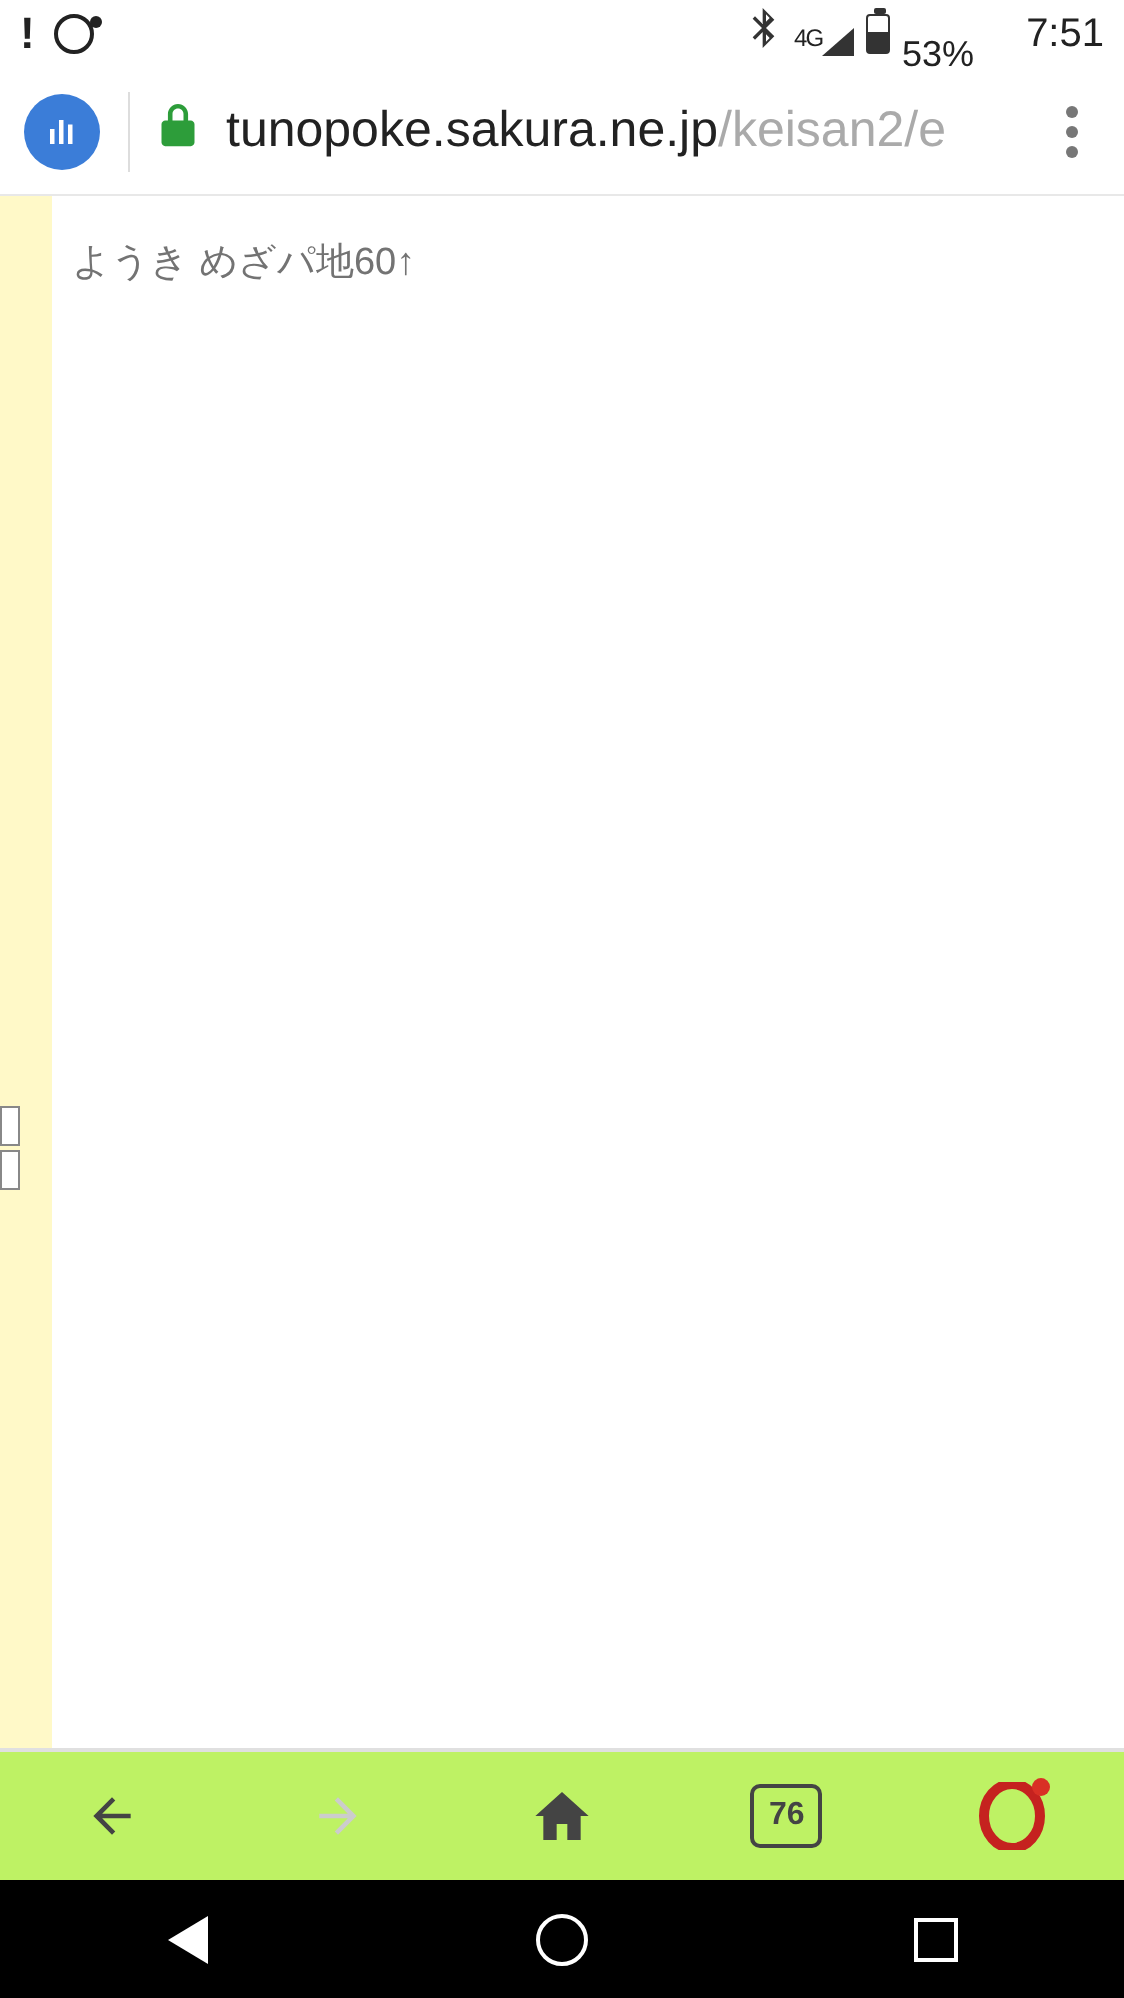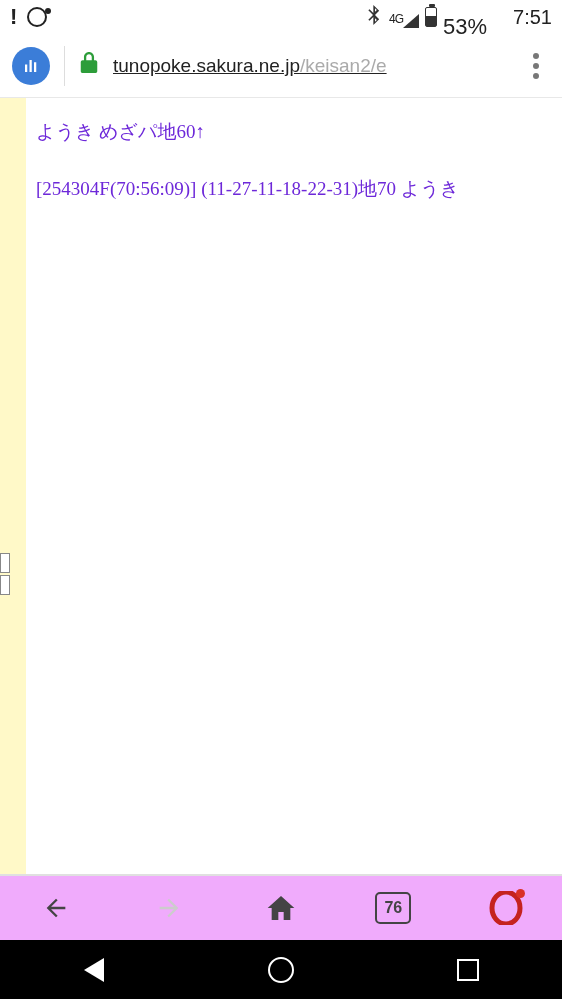--- a/index.html
+++ b/index.html
@@ -18,21 +18,21 @@
   .status-right { margin-left: auto; display: flex; align-items: center; gap: 6px; }
   .exclaim { font-weight: bold; font-size: 22px; }
   .circular-icon { width: 20px; height: 20px; border: 2.5px solid #222; border-radius: 50%; position: relative; }
   .circular-icon::after { content: ''; position: absolute; width: 6px; height: 6px; background: #222; border-radius: 50%; top: -1px; right: -6px; }
   .bt-icon { font-size: 20px; color: #333; }
   .sig-4g { font-size: 12px; font-weight: normal; letter-spacing: -1px; }
   .sig-tri { display: inline-block; width: 0; height: 0; border-left: 16px solid transparent; border-bottom: 14px solid #333; vertical-align: bottom; }
   .battery { width: 12px; height: 20px; border: 1.5px solid #333; border-radius: 2px; position: relative; display: inline-block; }
   .battery::before { content: ''; position: absolute; top: -4px; left: 3px; width: 6px; height: 3px; background: #333; border-radius: 1px; }
   .battery::after { content: ''; position: absolute; bottom: 0; left: 0; right: 0; height: 53%; background: #333; }
-  .battery-pct { font-size: 22px; margin-top: 20px; }
+  .battery-pct { font-size: 18px; margin-top: 20px; }
   .clock { font-size: 20px; margin-left: 20px; }
 
   .url-bar {
     height: 64px;
     background: #fff;
     display: flex;
     align-items: center;
     padding: 0 12px;
     gap: 14px;
     border-bottom: 1px solid #e8e8e8;
@@ -41,60 +41,60 @@
     width: 38px; height: 38px;
     background: #3b7dd8;
     border-radius: 50%;
     display: flex;
     align-items: center;
     justify-content: center;
   }
   .site-icon svg { width: 18px; height: 18px; }
   .url-divider { width: 1px; height: 40px; background: #ddd; }
   .lock-icon { color: #2d9d3a; font-size: 22px; }
-  .url-text { font-size: 19px; color: #222; white-space: nowrap; overflow: hidden; flex: 1; text-decoration: underline; }
+  .url-text { font-size: 25px; color: #222; white-space: nowrap; overflow: hidden; flex: 1; }
   .url-gray { color: #aaa; }
   .menu-dots { width: 28px; display: flex; flex-direction: column; align-items: center; gap: 4px; }
   .menu-dots span { width: 6px; height: 6px; background: #777; border-radius: 50%; }
 
   .content-area {
     height: 776px;
     display: flex;
     position: relative;
   }
   .yellow-strip {
     width: 26px;
     background: #fff9c8;
     flex-shrink: 0;
   }
   .page-content {
     padding: 20px 10px;
     font-size: 19px;
-    color: #6d28d9;
+    color: #737373;
     line-height: 1.5;
-    font-family: Liberation Serif, serif;
+    font-family: Liberation Sans, sans-serif;
   }
   .edge-boxes {
     position: absolute;
     left: 0;
     top: 455px;
     display: flex;
     flex-direction: column;
   }
   .edge-box {
     width: 10px;
     height: 20px;
     border: 1px solid #888;
     background: #fff;
     margin-bottom: 2px;
   }
 
   .bottom-toolbar {
     height: 66px;
-    background: #f0abfc;
+    background: #bef264;
     display: flex;
     align-items: center;
     justify-content: space-around;
     border-top: 2px solid #e0e0e0;
   }
   .tb-btn { width: 44px; height: 44px; display: flex; align-items: center; justify-content: center; }
   .home-icon svg { width: 32px; height: 32px; fill: #444; }
   .tabs-box {
     position: relative;
     width: 36px; height: 32px;
@@ -176,21 +176,20 @@
       <span></span>
       <span></span>
     </div>
 </div>
 
 <div class="content-area">
   <div class="yellow-strip"></div>
   <div class="page-content">
     <div>ようき めざパ地60↑</div>
     <br>
-    <div>[254304F(70:56:09)] (11-27-11-18-22-31)地70 ようき</div>
   </div>
   <div class="edge-boxes">
     <div class="edge-box"></div>
     <div class="edge-box"></div>
   </div>
 </div>
 
 <div class="bottom-toolbar">
   <div class="tb-btn">
     <svg width="28" height="28" viewBox="0 0 24 24">

